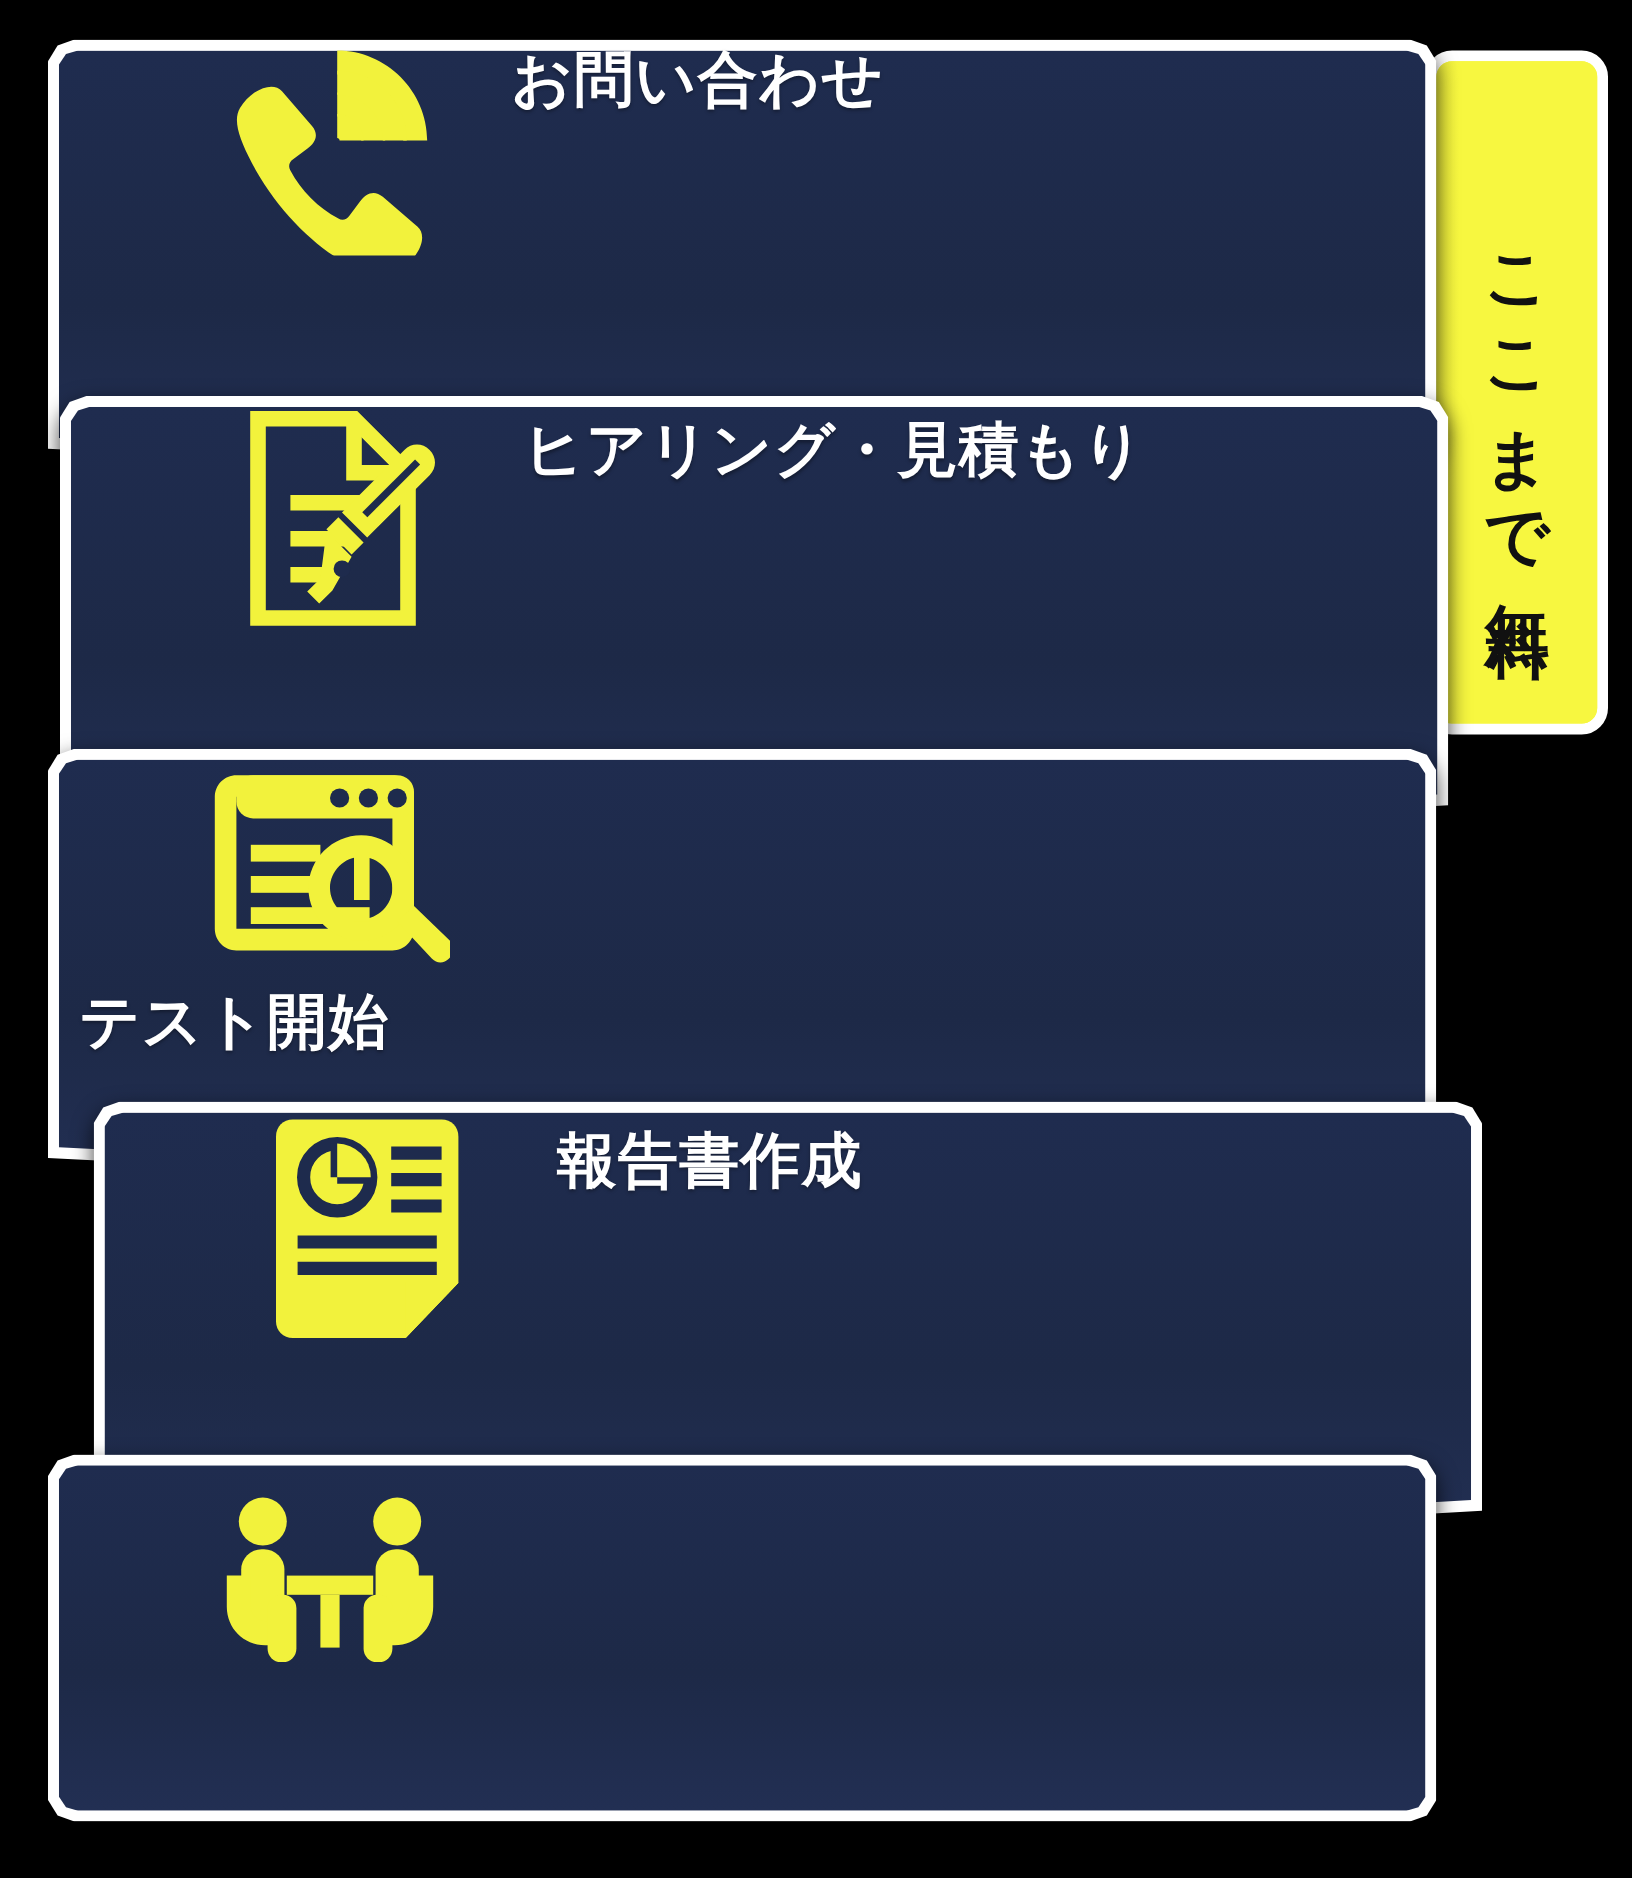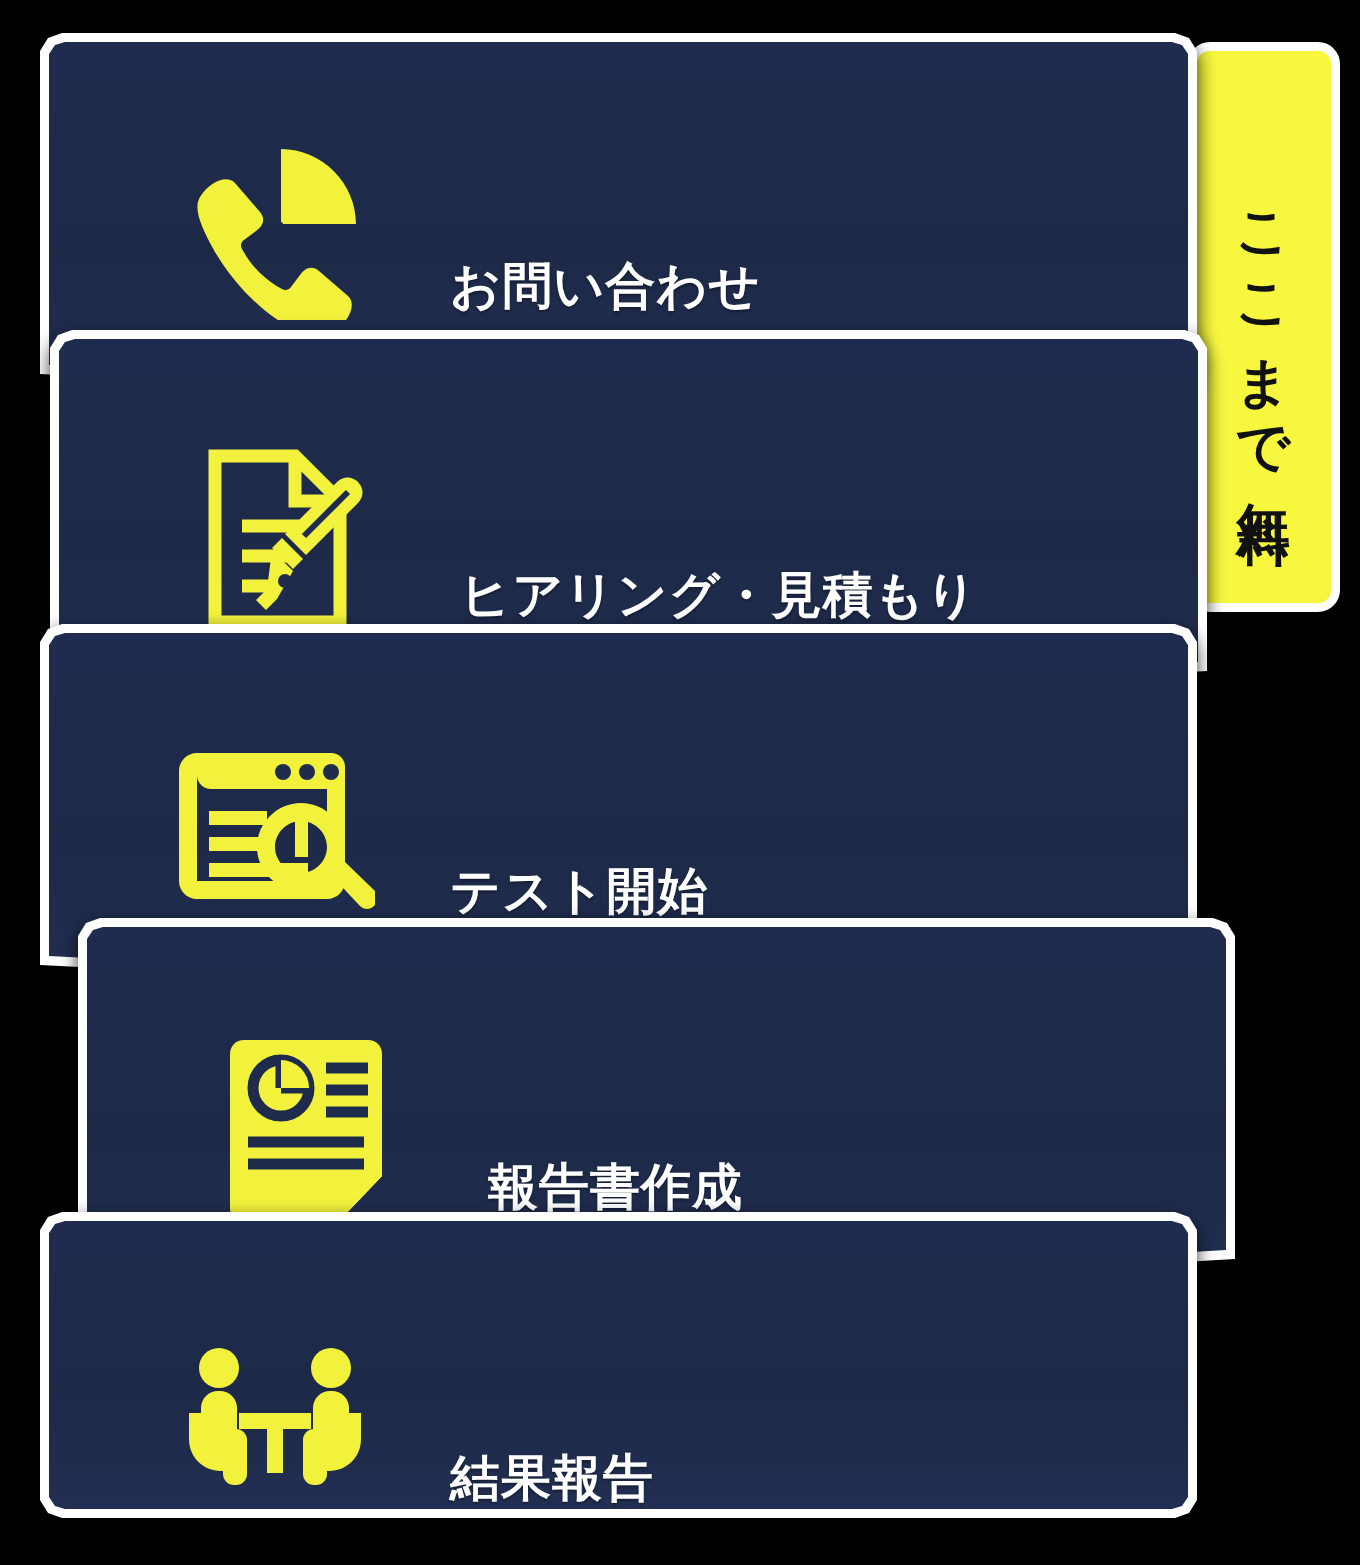--- a/index.html
+++ b/index.html
@@ -52,21 +52,21 @@
     background:#ffffff;
   }
   .card-fill{
     position:absolute;
     left:9px;right:9px;top:9px;bottom:9px;
     background:linear-gradient(180deg,#1f2c4f 0%,#1d2947 60%,#222f53 100%);
   }
   .card-content{
     position:absolute;left:0;top:0;right:0;
     height:287px;
-    display:flex;align-items:flex-end;gap:24px;
+    display:flex;align-items:flex-start;
   }
   .icon-wrap{
     width:250px;min-width:250px;height:180px;
     display:flex;align-items:center;justify-content:center;
     margin-left:110px;
   }
   .icon-wrap svg{display:block;}
   .card-label{
     color:#ffffff;
     font-size:50px;
@@ -136,21 +136,21 @@
           </svg>
         </div>
         <div class="card-label">ヒアリング・見積もり</div>
       </div>
     </div>
 
     <div class="card" style="top:624px;height:372px;">
       <div class="card-shape" style="clip-path:polygon(0 18px, 8px 5px, 22px 0, 1135px 0, 1149px 5px, 1157px 18px, 1157px 341px, 615px 372px, 0 341px);">
         <div class="card-fill" style="clip-path:polygon(0 12px, 6px 3px, 16px 0, 1123px 0, 1133px 3px, 1139px 12px, 1139px 323px, 606px 354px, 0 323px);"></div>
       </div>
-      <div class="card-content" style="top:14px;">
+      <div class="card-content" style="top:14px;flex-direction:column;">
         <div class="icon-wrap">
           <svg width="200" height="180" viewBox="0 0 200 180" aria-hidden="true">
             <g fill="#f2f23c">
               <path d="M22 8h130c10 0 18 8 18 18v110c0 10-8 18-18 18H22c-10 0-18-8-18-18V26c0-10 8-18 18-18zm0 18v110h130V26H22z"></path>
               <rect x="22" y="8" width="148" height="36" rx="14"></rect>
               <circle cx="108" cy="27" r="8" fill="#1e2b4d"></circle>
               <circle cx="132" cy="27" r="8" fill="#1e2b4d"></circle>
               <circle cx="156" cy="27" r="8" fill="#1e2b4d"></circle>
               <rect x="34" y="66" width="58" height="14"></rect>
               <rect x="34" y="92" width="58" height="14"></rect>
@@ -213,18 +213,17 @@
               <circle cx="156" cy="21" r="20"></circle>
               <rect x="138" y="44" width="36" height="62" rx="17"></rect>
               <path d="M186 66v26c0 18-14 32-32 32h-12v-20h10c9 0 14-6 14-14V66z"></path>
               <rect x="128" y="82" width="24" height="56" rx="11"></rect>
 
               <rect x="64" y="66" width="72" height="16"></rect>
               <rect x="92" y="82" width="16" height="44"></rect>
             </g>
           </svg>
         </div>
-        <div class="card-label">結果報告</div>
       </div>
     </div>
 
   </div>
 </div>
 
 </body></html>

